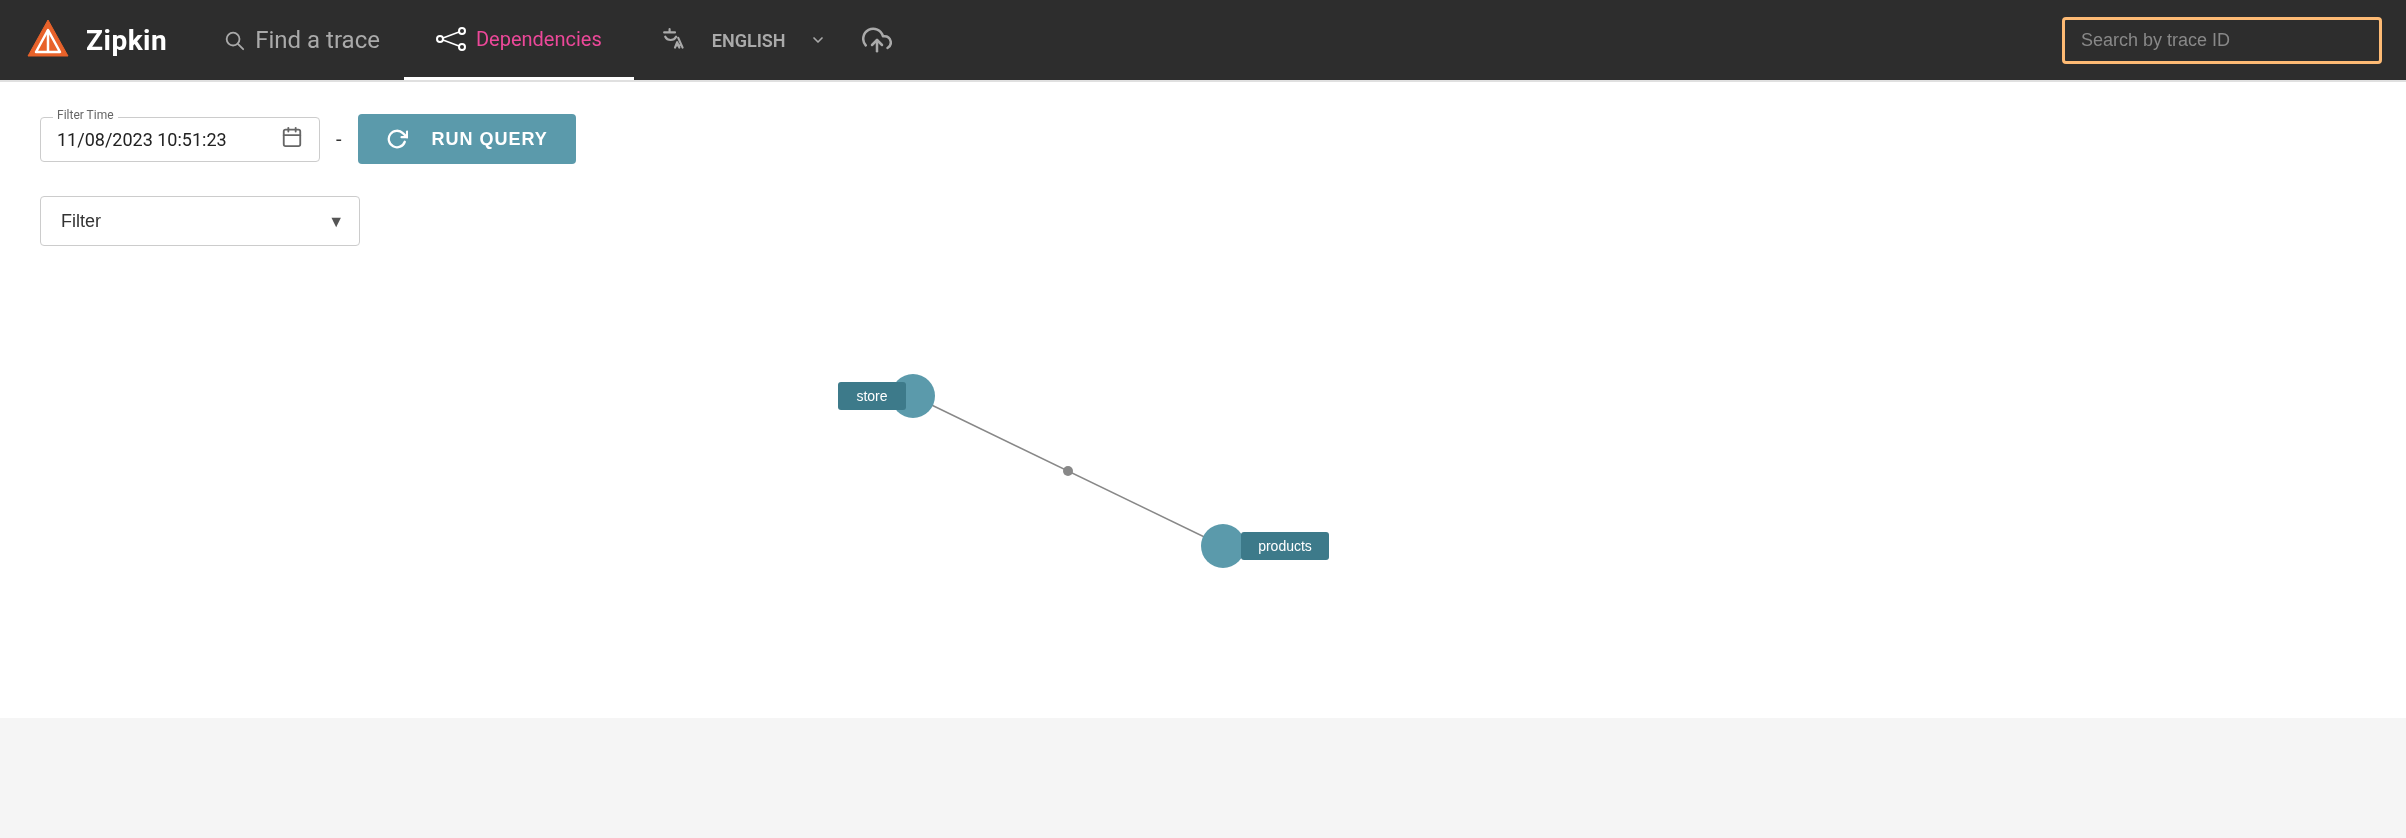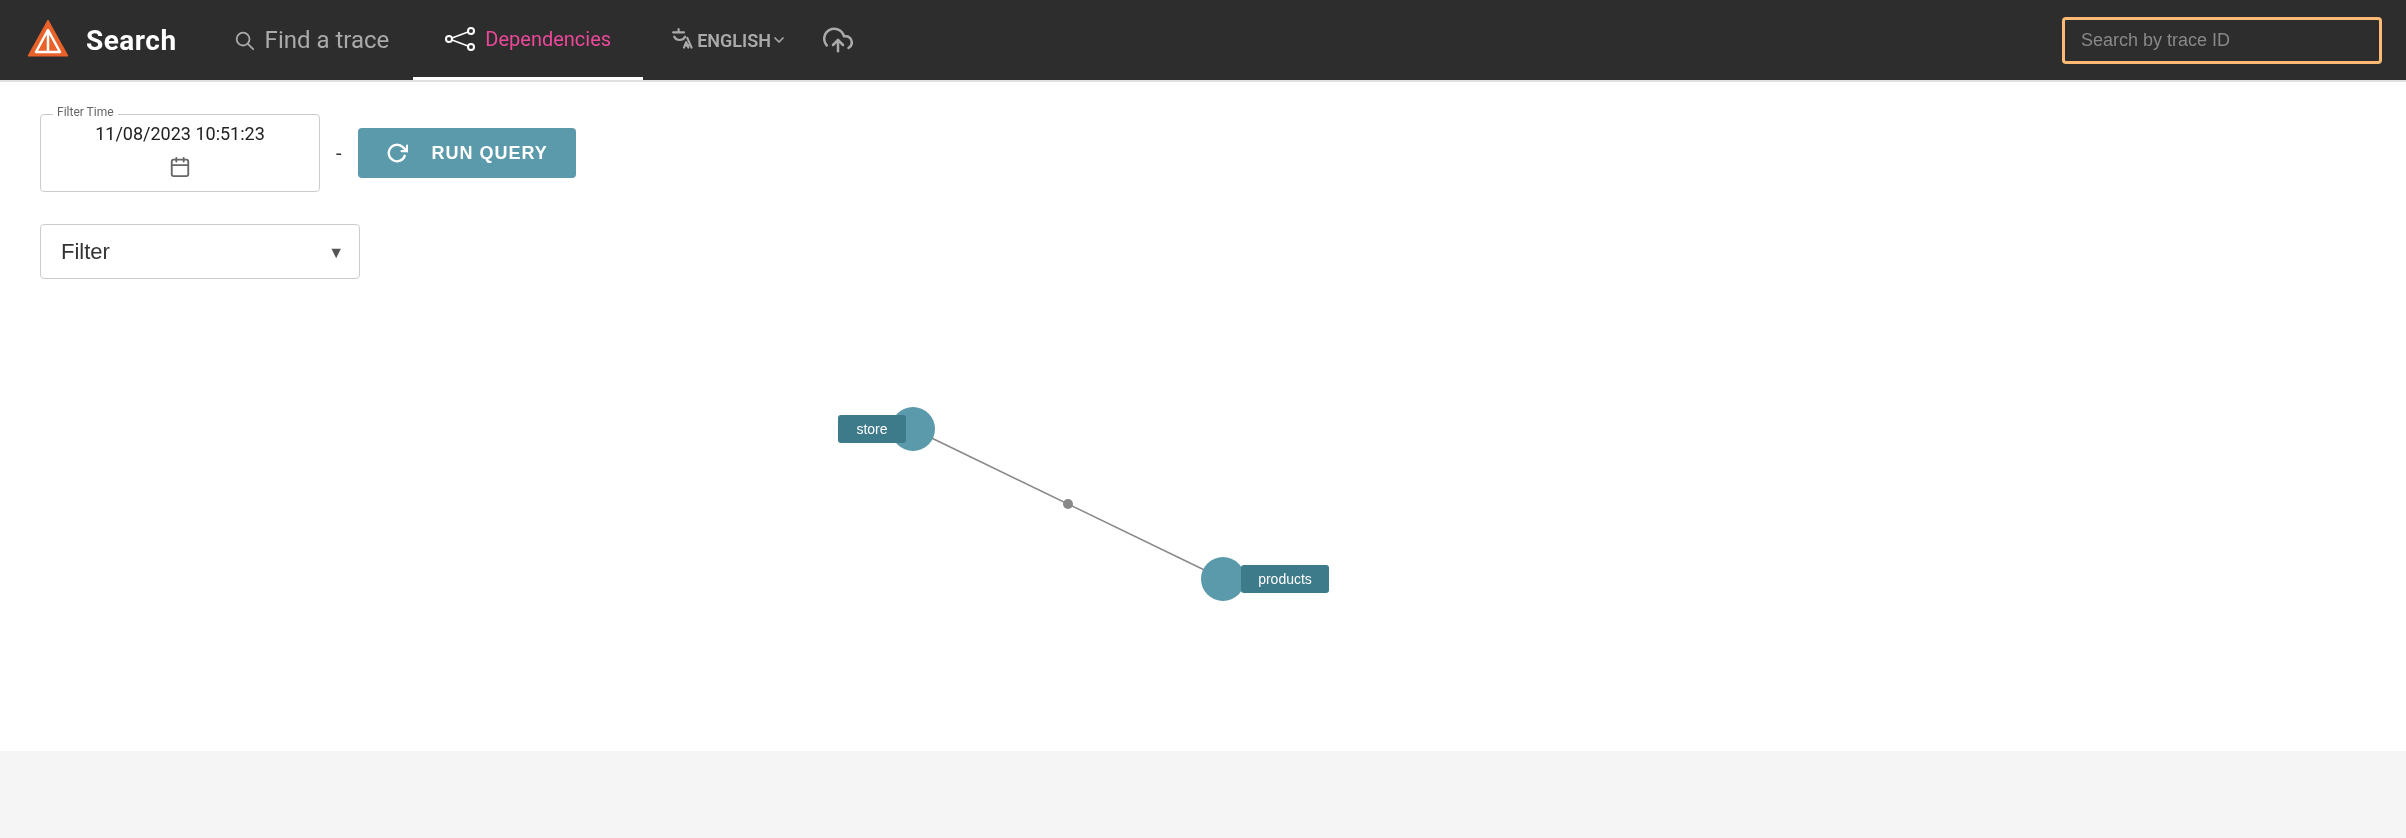--- a/index.html
+++ b/index.html
@@ -49,21 +49,21 @@
       font-size: 20px;
       padding: 0 32px;
       height: 100%;
       cursor: pointer;
       border-bottom: 3px solid #ffffff;
       position: relative;
     }
     .nav-language {
       display: flex;
       align-items: center;
-      gap: 0;
+      gap: 24px;
       color: #aaaaaa;
       font-size: 18px;
       font-weight: 600;
       padding: 0 20px;
       height: 100%;
       cursor: pointer;
       margin-left: 8px;
     }
     .nav-upload {
       display: flex;
@@ -114,21 +114,20 @@
       background: #fff;
       padding: 0 4px;
       font-size: 12px;
       color: #666666;
     }
     .date-field-inner {
       display: flex;
       align-items: center;
       justify-content: space-between;
       gap: 12px;
-      flex-direction: column;
     }
     .date-value {
       font-size: 18px;
       color: #222222;
     }
     .calendar-icon {
       color: #666666;
       font-size: 20px;
       cursor: pointer;
     }
@@ -157,21 +156,21 @@
       margin-bottom: 40px;
     }
     .filter-select-wrapper {
       position: relative;
       display: inline-block;
       width: 320px;
     }
     .filter-select-wrapper select {
       width: 100%;
       padding: 14px 20px;
-      font-size: 22px;
+      font-size: 18px;
       color: #333333;
       background: #fff;
       border: 1px solid #cccccc;
       border-radius: 4px;
       appearance: none;
       cursor: pointer;
       outline: none;
     }
     .filter-arrow {
       position: absolute;
@@ -200,21 +199,21 @@
 <body>
 
 <header class="header">
 
   <div class="logo-area">
     <svg class="logo-icon" viewBox="0 0 48 48" xmlns="http://www.w3.org/2000/svg">
       <polygon points="24,4 44,40 4,40" fill="#e8622a" stroke="#e8622a" stroke-linejoin="round"></polygon>
       <polygon points="24,14 36,36 12,36" fill="transparent" stroke="#ffffff" stroke-width="2.5" stroke-linejoin="round"></polygon>
       <line x1="24" y1="14" x2="24" y2="36" stroke="#ffffff" stroke-width="2.5"></line>
     </svg>
-    <span class="logo-text">Search</span>
+    <span class="logo-text">Zipkin</span>
   </div>
 
   <div class="nav-find-trace">
     <svg width="22" height="22" viewBox="0 0 24 24" fill="none" stroke="#aaaaaa" stroke-width="2" stroke-linecap="round" stroke-linejoin="round">
       <circle cx="11" cy="11" r="7"></circle>
       <line x1="16.5" y1="16.5" x2="22" y2="22"></line>
     </svg>
     <span>Find a trace</span>
   </div>
 

